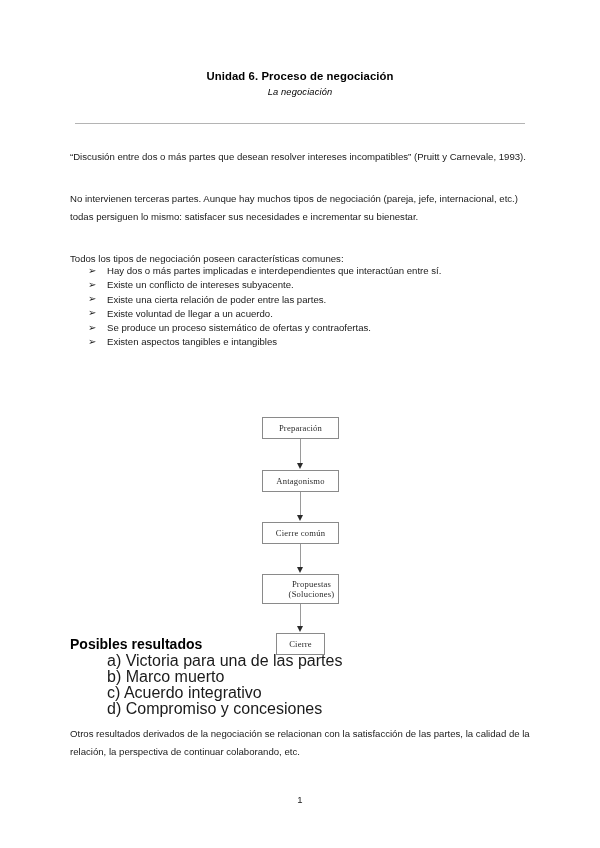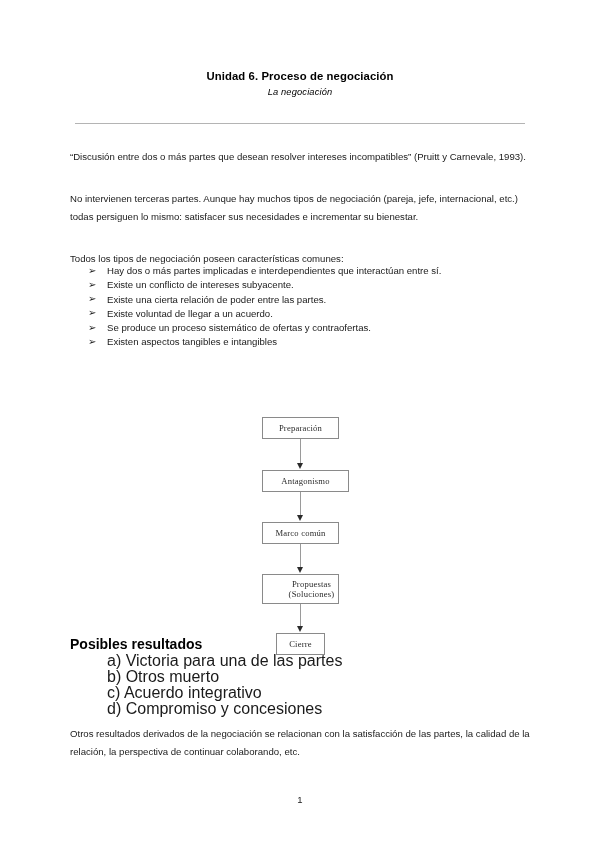--- a/index.html
+++ b/index.html
@@ -133,21 +133,21 @@
     position: absolute;
     width: 0;
     height: 0;
     border-left: 3.5px solid transparent;
     border-right: 3.5px solid transparent;
     border-top: 6px solid #2b2b2b;
   }
 
   
   #fbox-0 { left: 22px; top: 2px;   width: 77px; height: 22px; }
-  #fbox-1 { left: 22px; top: 55px;  width: 87px; height: 22px; }
+  #fbox-1 { left: 22px; top: 55px;  width: 77px; height: 22px; }
   #fbox-2 { left: 22px; top: 107px; width: 77px; height: 22px; }
   #fbox-3 { left: 22px; top: 159px; width: 77px; height: 30px; padding-left: 22px; }
   #fbox-4 { left: 36px; top: 218px; width: 49px; height: 22px; }
 
   #fconn-0 { left: 60px; top: 24px;  height: 26px; }
   #fconn-1 { left: 60px; top: 77px;  height: 25px; }
   #fconn-2 { left: 60px; top: 129px; height: 24px; }
   #fconn-3 { left: 60px; top: 189px; height: 23px; }
 
   #farrow-0 { left: 57px; top: 48px; }
@@ -243,21 +243,21 @@
     <div class="flow-conn" id="fconn-0"></div>
     <div class="flow-arrow" id="farrow-0"></div>
 
     <div class="flow-box" id="fbox-1">
       <span>Antagonismo</span>
     </div>
     <div class="flow-conn" id="fconn-1"></div>
     <div class="flow-arrow" id="farrow-1"></div>
 
     <div class="flow-box" id="fbox-2">
-      <span>Marco común</span>
+      <span>Cierre común</span>
     </div>
     <div class="flow-conn" id="fconn-2"></div>
     <div class="flow-arrow" id="farrow-2"></div>
 
     <div class="flow-box" id="fbox-3">
       <span>Propuestas</span>
       <span>(Soluciones)</span>
     </div>
     <div class="flow-conn" id="fconn-3"></div>
     <div class="flow-arrow" id="farrow-3"></div>
@@ -265,21 +265,21 @@
     <div class="flow-box" id="fbox-4">
       <span>Cierre</span>
     </div>
 
   </div>
 
   <div class="section-heading">Posibles resultados</div>
 
   <ul class="lettered-list">
     <li>a) Victoria para una de las partes</li>
-    <li>b) Otros muerto</li>
+    <li>b) Marco muerto</li>
     <li>c) Acuerdo integrativo</li>
     <li>d) Compromiso y concesiones</li>
   </ul>
 
   <div class="para" id="para-otros">Otros resultados derivados de la negociación se relacionan con la satisfacción de las partes, la calidad de la relación, la perspectiva de continuar colaborando, etc.</div>
 
   <div class="page-number">1</div>
 
 </div>
 

